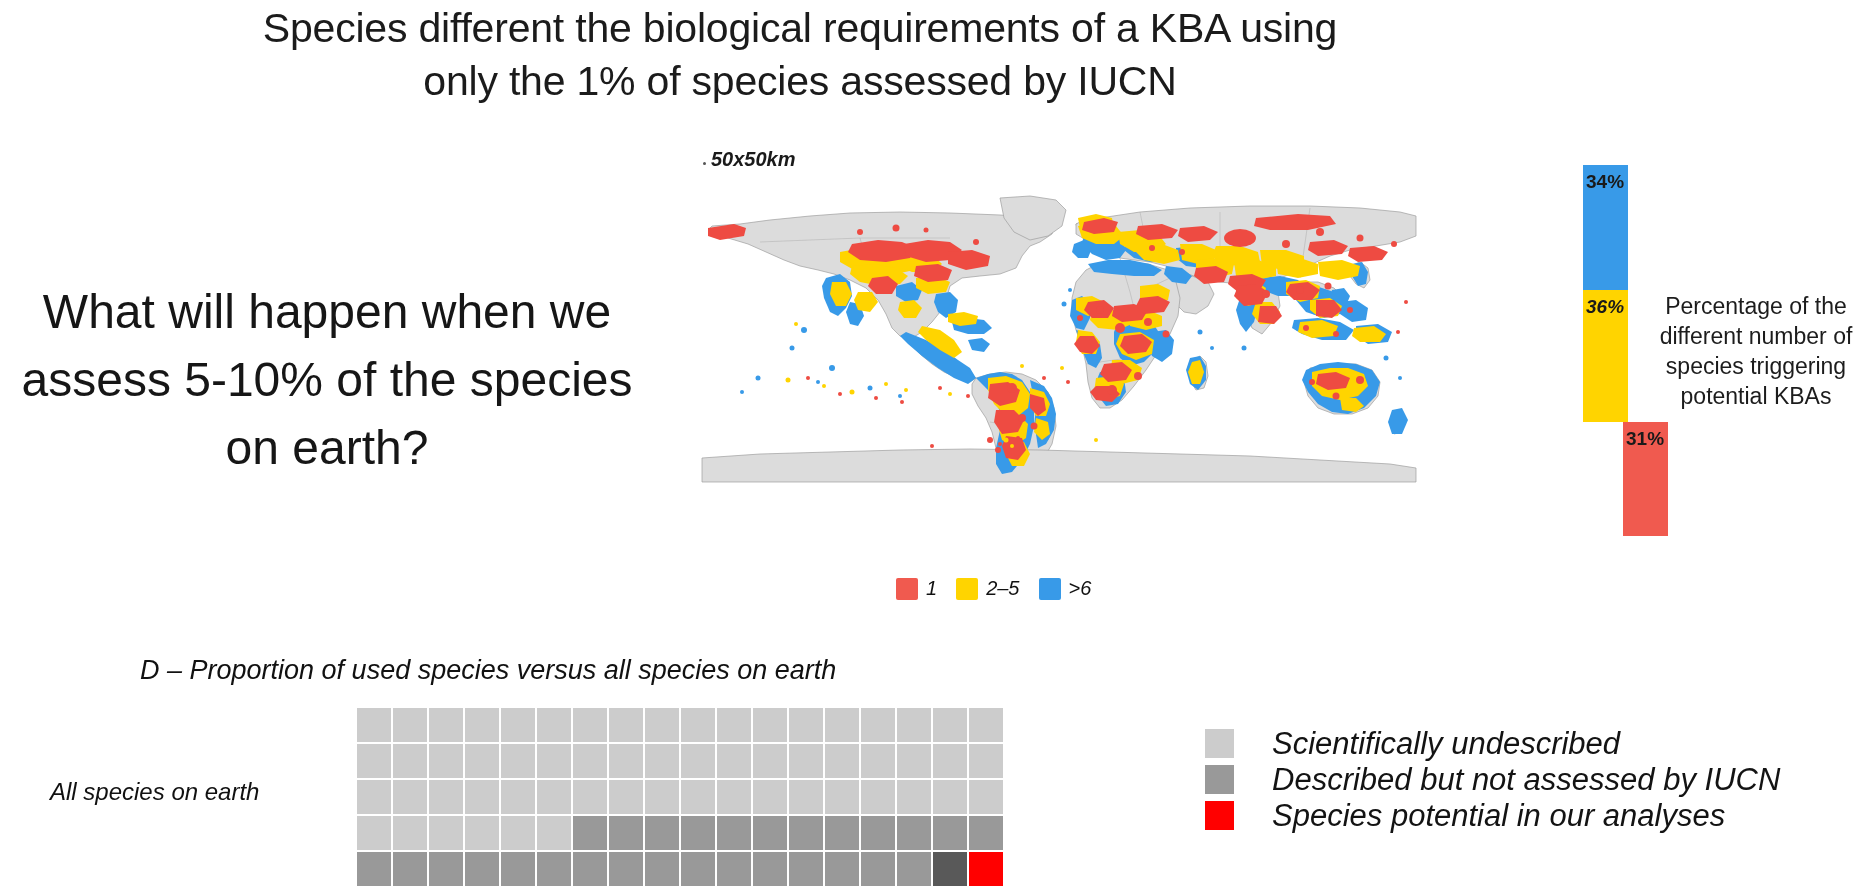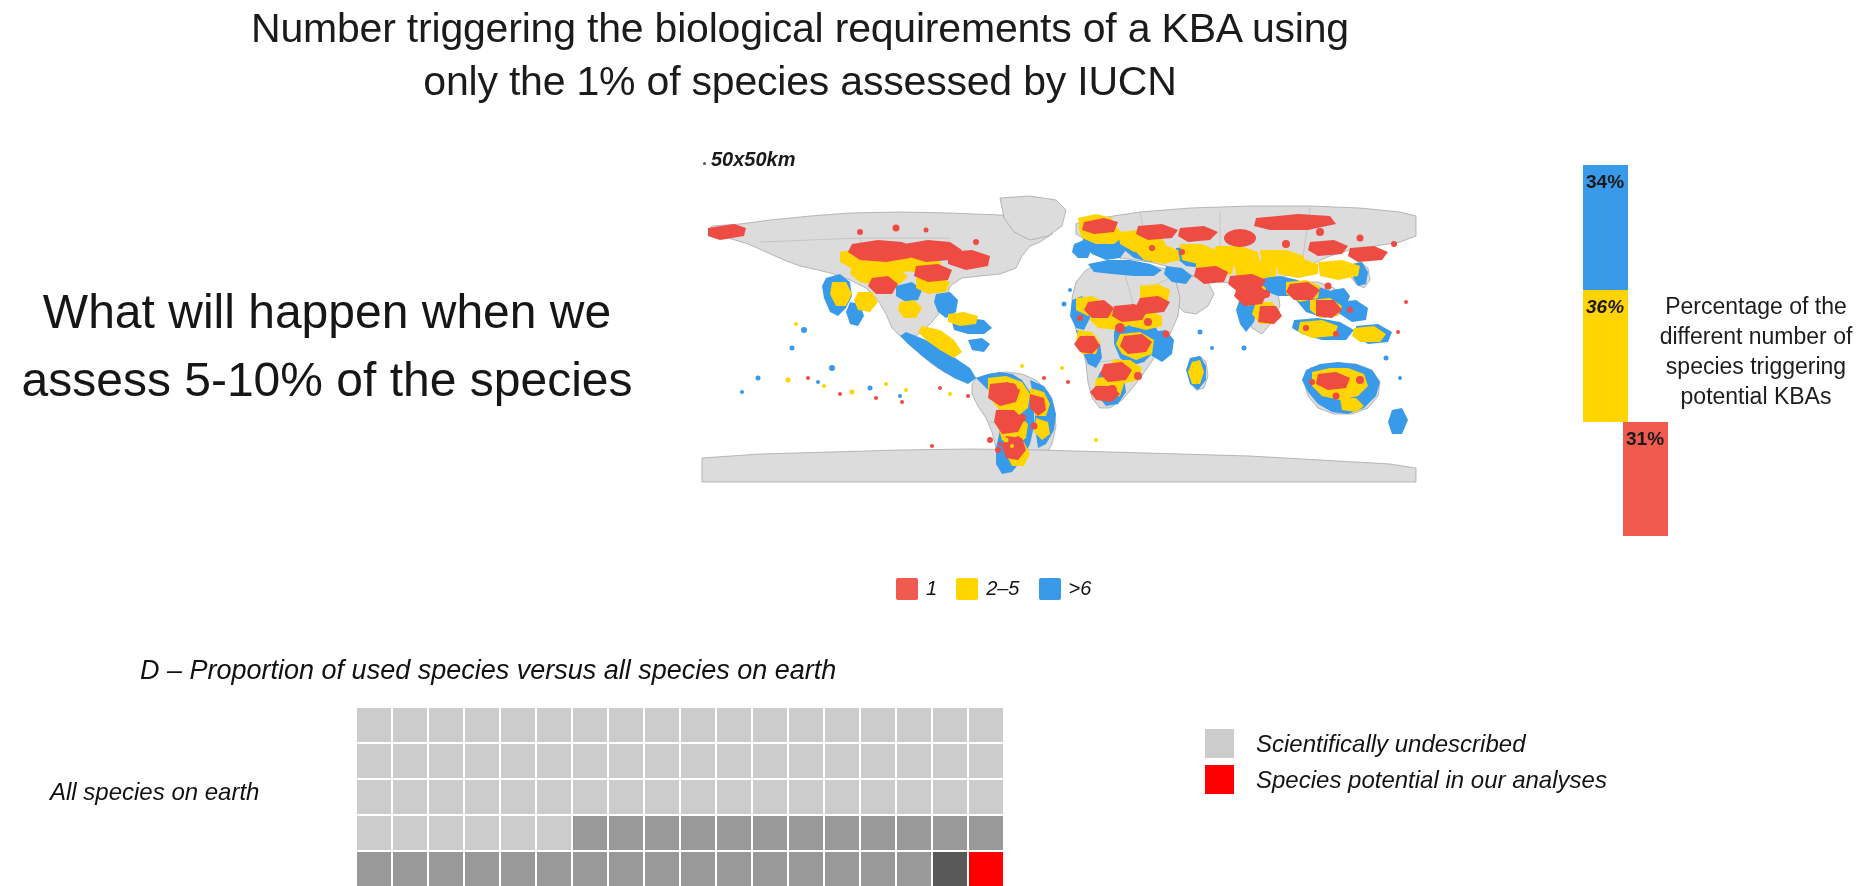--- a/index.html
+++ b/index.html
@@ -193,38 +193,39 @@
     display: flex;
     align-items: center;
     height: 27px;
   }
   .wl-swatch {
     width: 29px;
     height: 29px;
     flex: 0 0 29px;
   }
   .wl-text {
-    font-size: 24px;
+    font-size: 31px;
     font-style: italic;
     color: #131313;
-    margin-left: 22px;
+    margin-left: 38px;
     white-space: nowrap;
   }
 </style>
 </head>
 <body>
 
 <div id="slide-title">
-  <div>Number triggering the biological requirements of a KBA using</div>
+  <div>Species different the biological requirements of a KBA using</div>
   <div>only the 1% of species assessed by IUCN</div>
 </div>
 
 <div id="question-block">
   <div>What will happen when we</div>
   <div>assess 5-10% of the species</div>
+  <div>on earth?</div>
 </div>
 
 <div id="map-panel">
 
   <div id="map-scale-dot"></div>
   <div id="map-scale-label">50x50km</div>
 
   <div id="map-canvas">
     <svg width="718" height="305" viewBox="0 0 718 305" xmlns="http://www.w3.org/2000/svg">
       <rect x="0" y="0" width="718" height="305" fill="#ffffff"></rect>
@@ -646,16 +647,20 @@
     <div class="waffle-cell" style="background: rgb(89, 89, 89);"></div>
     <div class="waffle-cell" style="background: rgb(255, 0, 0);"></div>
   </div>
 
 <div id="waffle-legend">
   <div class="wl-row">
     <span class="wl-swatch" style="background:#cccccc"></span>
     <span class="wl-text">Scientifically undescribed</span>
   </div>
   <div class="wl-row">
+    <span class="wl-swatch" style="background:#999999"></span>
+    <span class="wl-text">Described but not assessed by IUCN</span>
+  </div>
+  <div class="wl-row">
     <span class="wl-swatch" style="background:#ff0000"></span>
     <span class="wl-text">Species potential in our analyses</span>
   </div>
 </div>
 
 </body></html>

